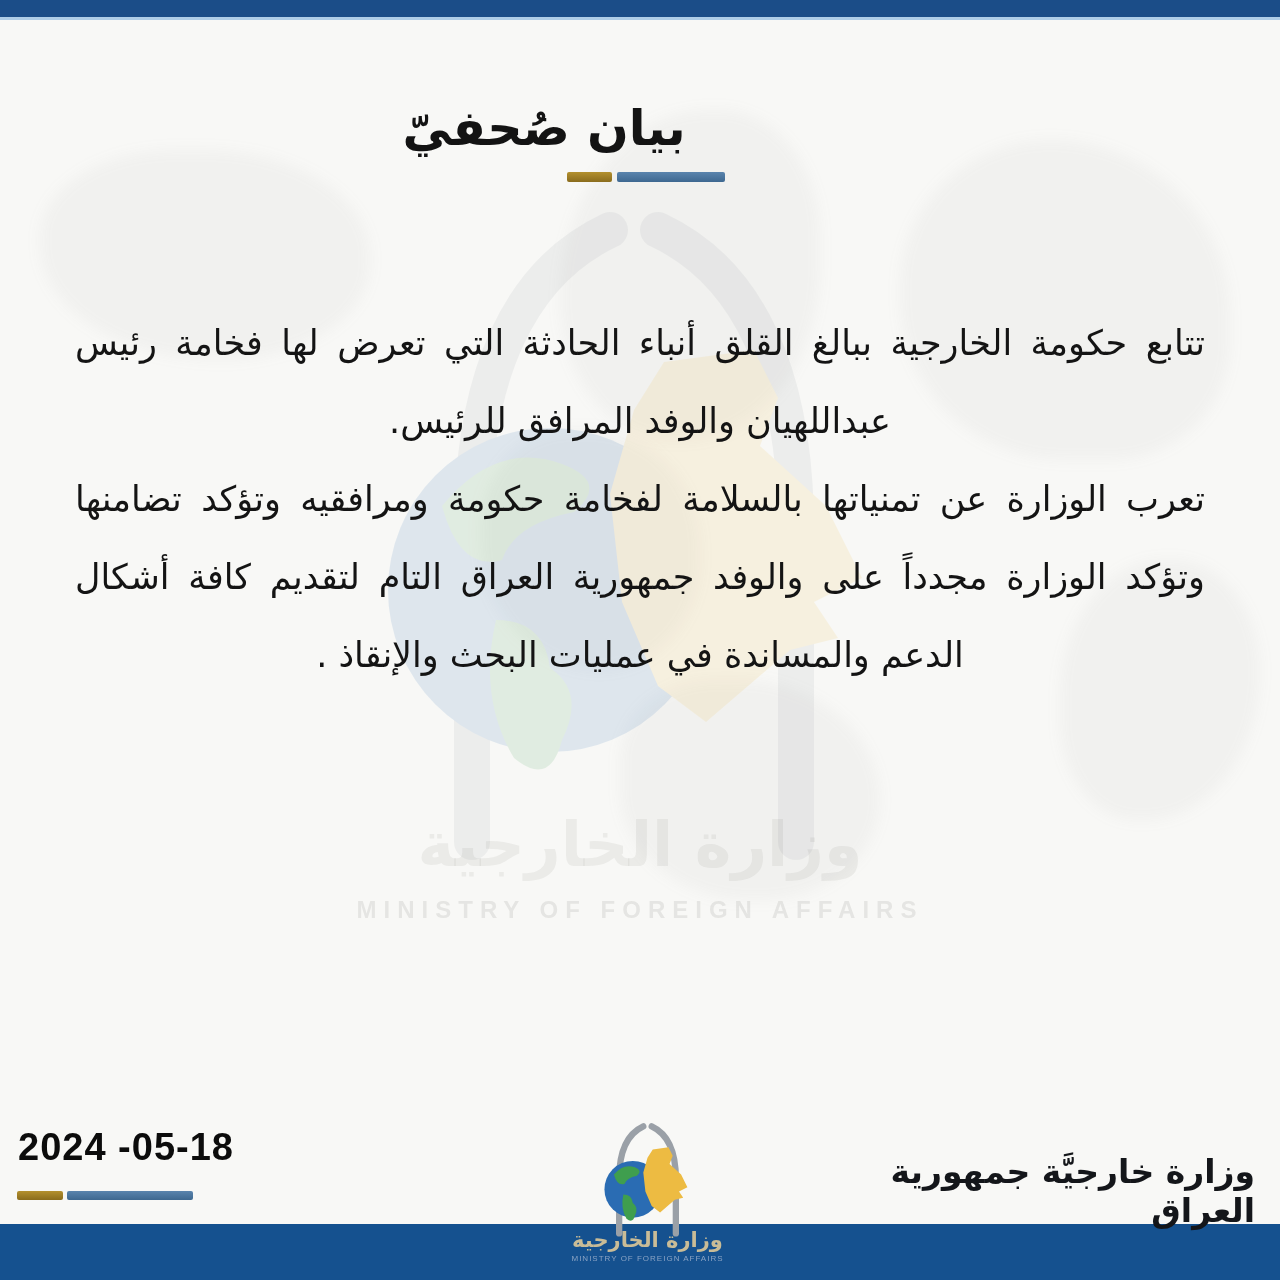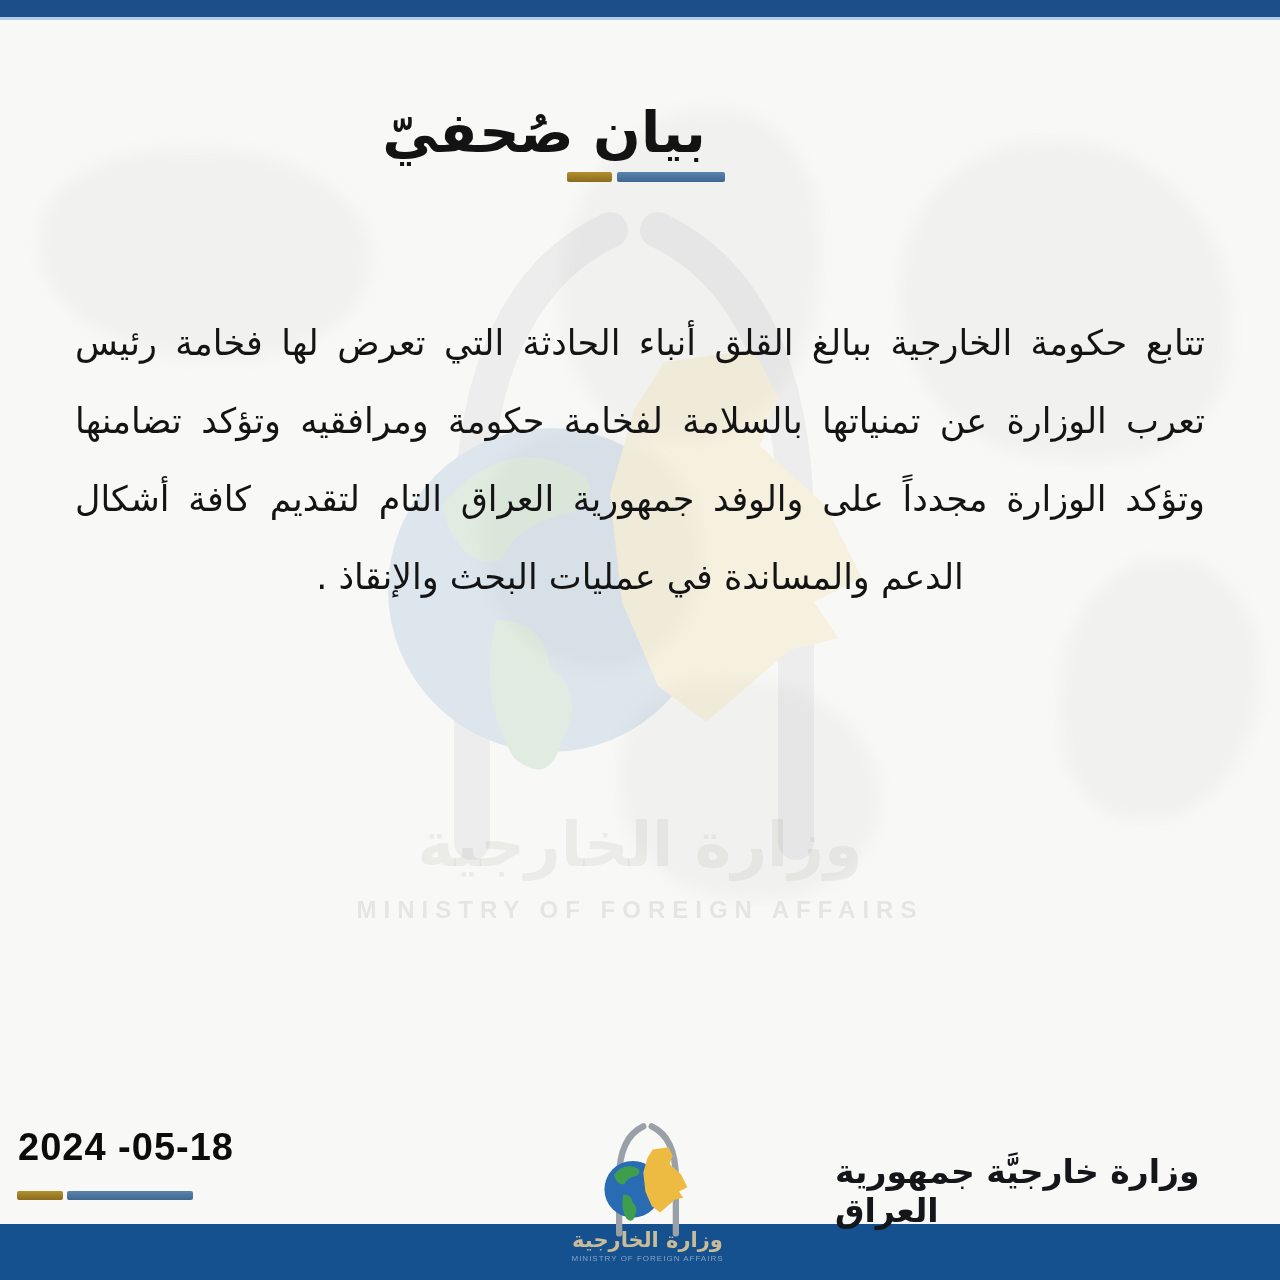--- a/index.html
+++ b/index.html
@@ -38,21 +38,21 @@
     letter-spacing:6px;direction:rtl;
   }
   .wm-en{
     position:absolute;left:0;top:896px;width:1280px;text-align:center;
     font-family:"Liberation Sans","DejaVu Sans",sans-serif;
     font-size:24px;font-weight:bold;letter-spacing:7px;color:rgba(70,70,62,0.10);
   }
   
   .title{
     position:absolute;left:0;top:100px;width:1088px;text-align:center;
-    font-size:56px;font-weight:bold;color:#131313;direction:rtl;
+    font-size:49px;font-weight:bold;color:#131313;direction:rtl;
   }
   .title-divider{position:absolute;top:172px;left:567px;width:158px;height:10px;}
   .seg{position:absolute;top:0;height:10px;border-radius:2px;}
   .seg-gold{left:0;width:45px;background:linear-gradient(#b3902e,#8a6c1d);}
   .seg-blue{left:50px;width:108px;background:linear-gradient(#5a84ad,#3e6890);}
   
   .statement{
     position:absolute;left:75px;top:304px;width:1130px;
     direction:rtl;font-size:35px;color:#141414;line-height:78px;
   }
@@ -62,21 +62,21 @@
   .date{
     position:absolute;left:18px;top:1126px;
     font-family:"Liberation Sans","DejaVu Sans",sans-serif;
     font-size:38px;font-weight:bold;color:#0c0c0c;letter-spacing:1px;
   }
   .date-divider{position:absolute;top:1191px;left:17px;width:176px;height:9px;}
   .dseg{position:absolute;top:0;height:9px;border-radius:2px;}
   .dseg-gold{left:0;width:46px;background:linear-gradient(#b3902e,#8a6c1d);}
   .dseg-blue{left:50px;width:126px;background:linear-gradient(#5a84ad,#3e6890);}
   .ministry-name{
-    position:absolute;right:25px;top:1152px;width:420px;text-align:left;
+    position:absolute;right:25px;top:1152px;width:420px;text-align:right;
     direction:rtl;font-size:33px;font-weight:bold;color:#14161a;
   }
   .footer-logo{position:absolute;left:595px;top:1120px;width:105px;height:126px;}
   .logo-cap-ar{
     position:absolute;left:540px;top:1228px;width:215px;text-align:center;
     direction:rtl;font-size:21px;font-weight:bold;color:#c9bc97;
   }
   .logo-cap-en{
     position:absolute;left:540px;top:1254px;width:215px;text-align:center;
     font-family:"Liberation Sans","DejaVu Sans",sans-serif;
@@ -123,20 +123,21 @@
   <div class="wm-en">MINISTRY OF FOREIGN AFFAIRS</div>
 
   <div class="title">بيان صُحفيّ</div>
   <div class="title-divider">
     <div class="seg seg-gold"></div>
     <div class="seg seg-blue"></div>
   </div>
 
   <div class="statement">
     <div class="line-justify">تتابع حكومة الخارجية ببالغ القلق أنباء الحادثة التي تعرض لها فخامة رئيس</div>
+    <div class="line-center">عبداللهيان والوفد المرافق للرئيس.</div>
     <div class="line-justify">تعرب الوزارة عن تمنياتها بالسلامة لفخامة حكومة ومرافقيه وتؤكد تضامنها</div>
     <div class="line-justify">وتؤكد الوزارة مجدداً على والوفد جمهورية العراق التام لتقديم كافة أشكال</div>
     <div class="line-center">الدعم والمساندة في عمليات البحث والإنقاذ .</div>
   </div>
 
   <div class="bottombar"></div>
 
   <div class="date">2024 -05-18</div>
   <div class="date-divider">
     <div class="dseg dseg-gold"></div>

